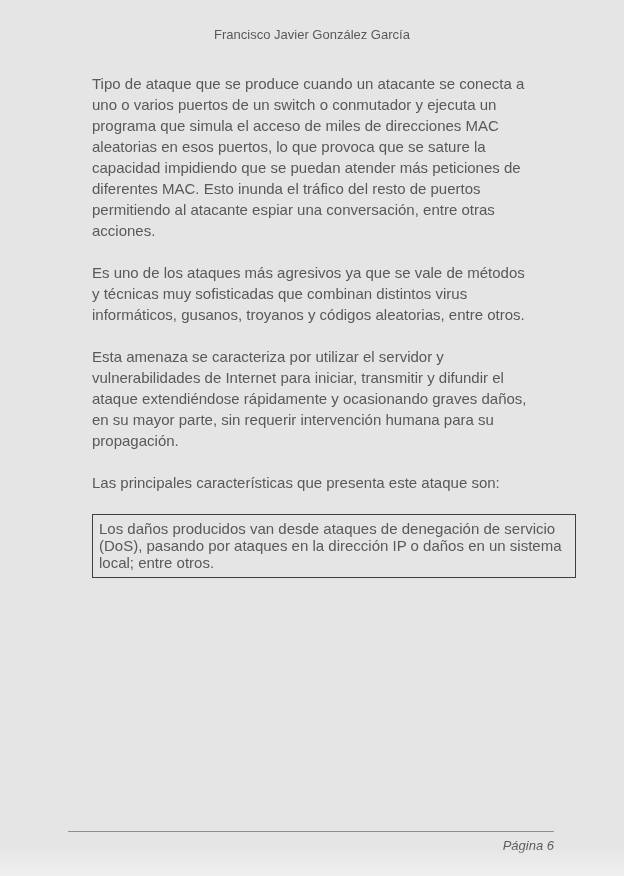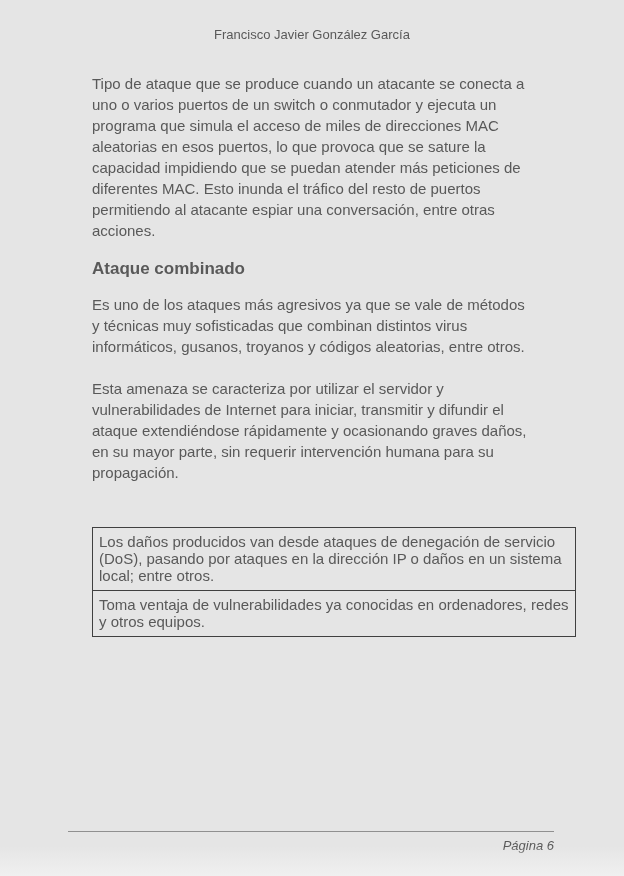--- a/index.html
+++ b/index.html
@@ -39,21 +39,21 @@
     margin: 16px 0 0 0;
     font-size: 17px;
     line-height: 23px;
     font-weight: bold;
     color: #595959;
   }
   .section-heading + p {
     margin-top: 14px;
   }
   table.characteristics {
-    margin-top: 44px;
+    margin-top: 21px;
     width: 484px;
     border-collapse: collapse;
   }
   table.characteristics td {
     border: 1px solid #404040;
     padding: 5px 6px 6px 6px;
     font-size: 15px;
     line-height: 17px;
     color: #595959;
     vertical-align: top;
@@ -85,34 +85,31 @@
 <body>
 
 <div class="page">
 
   <div class="page-header">Francisco Javier González García</div>
 
   <div class="content">
 
     <p class="first-paragraph">Tipo de ataque que se produce cuando un atacante se conecta a uno o varios puertos de un switch o conmutador y ejecuta un programa que simula el acceso de miles de direcciones MAC aleatorias en esos puertos, lo que provoca que se sature la capacidad impidiendo que se puedan atender más peticiones de diferentes MAC. Esto inunda el tráfico del resto de puertos permitiendo al atacante espiar una conversación, entre otras acciones.</p>
 
-    <h2 class="section-heading">Ataque combinado</h2>
 
     <p>Es uno de los ataques más agresivos ya que se vale de métodos y técnicas muy sofisticadas que combinan distintos virus informáticos, gusanos, troyanos y códigos aleatorias, entre otros.</p>
 
     <p>Esta amenaza se caracteriza por utilizar el servidor y vulnerabilidades de Internet para iniciar, transmitir y difundir el ataque extendiéndose rápidamente y ocasionando graves daños, en su mayor parte, sin requerir intervención humana para su propagación.</p>
 
+    <p>Las principales características que presenta este ataque son:</p>
 
     <table class="characteristics">
       <tbody>
         <tr>
           <td>Los daños producidos van desde ataques de denegación de servicio (DoS), pasando por ataques en la dirección IP o daños en un sistema local; entre otros.</td>
-        </tr>
-        <tr>
-          <td>Toma ventaja de vulnerabilidades ya conocidas en ordenadores, redes y otros equipos.</td>
         </tr>
       </tbody>
     </table>
 
   </div>
 
   <div class="page-footer">
     <span>Página 6</span>
   </div>
 

